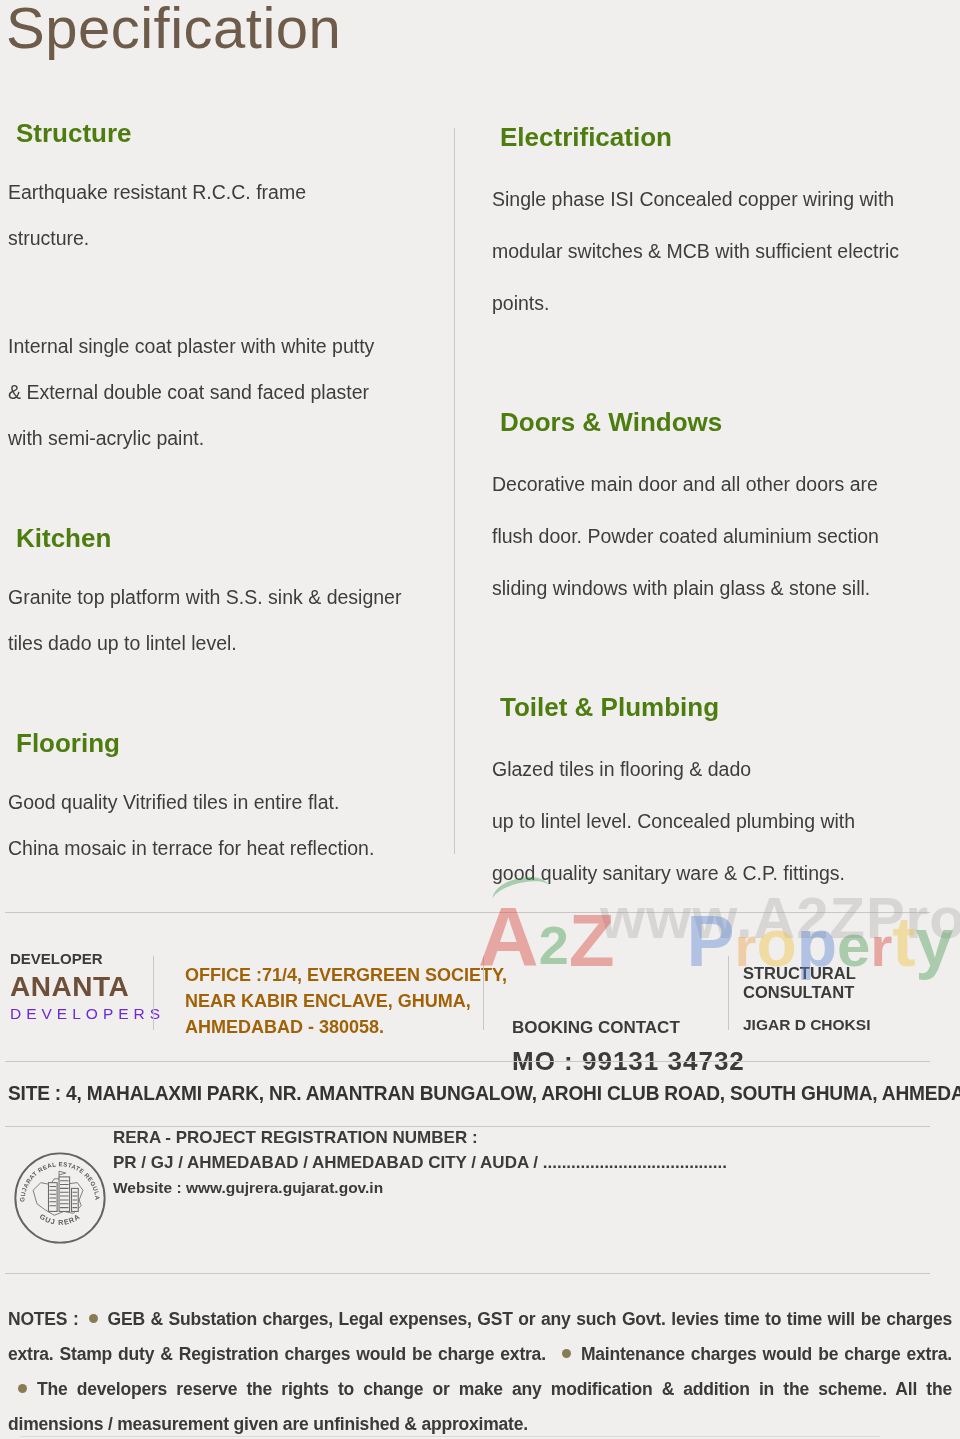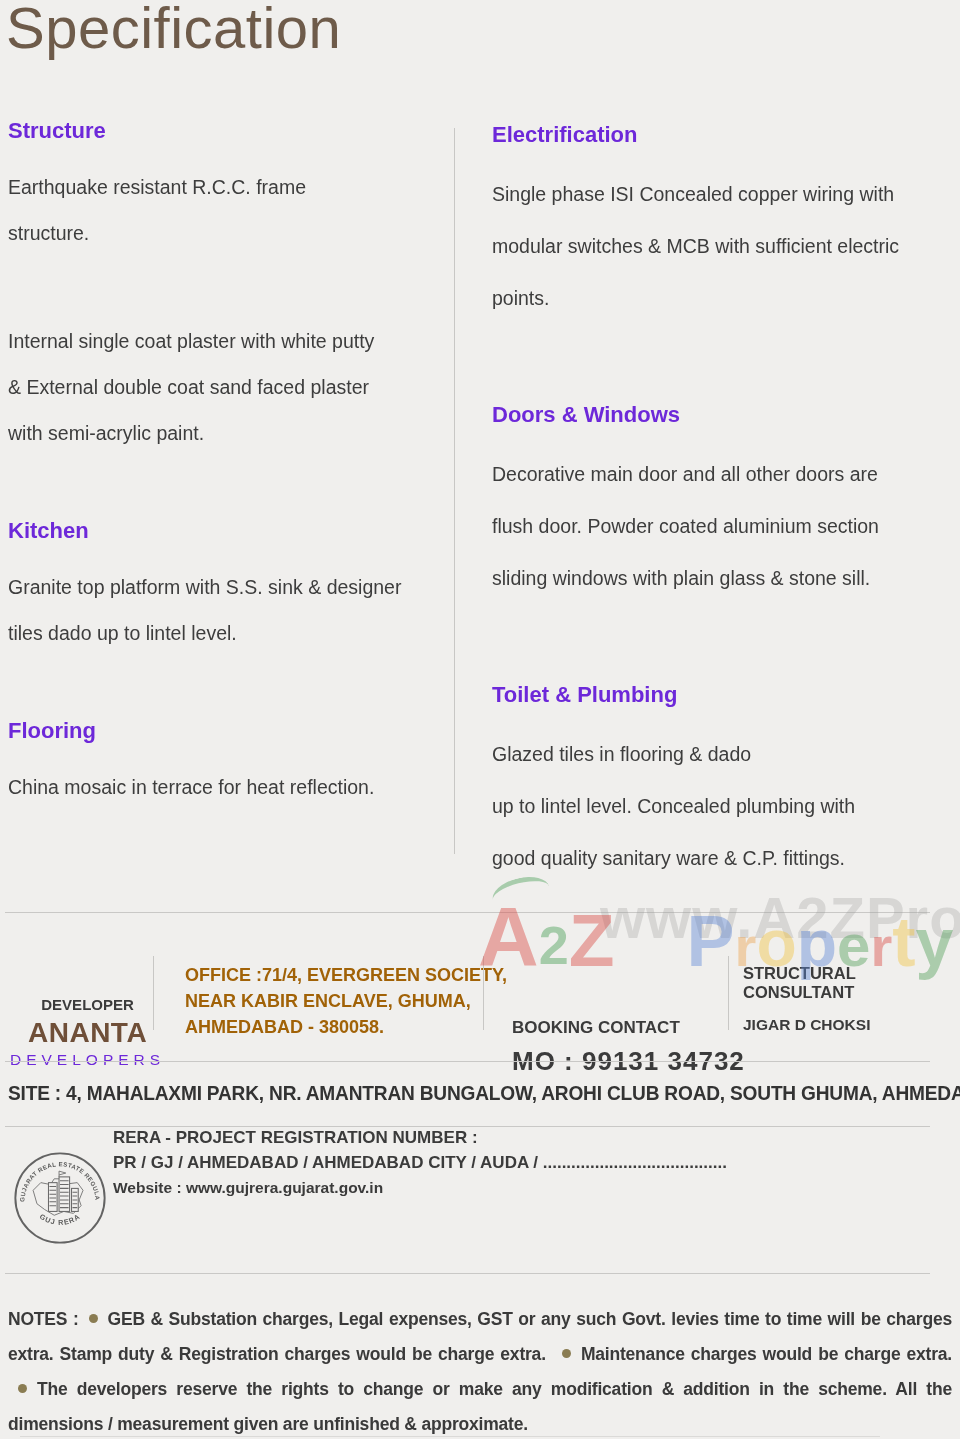--- a/index.html
+++ b/index.html
@@ -9,21 +9,21 @@
   }
   
   .title{
     position:absolute;left:6px;top:-6px;margin:0;
     font-size:58px;font-weight:400;color:#6e5b4a;letter-spacing:0.5px;
   }
   
   .col{position:absolute;width:440px;}
   .col-left{left:8px;top:118px;}
   .col-right{left:492px;top:122px;}
-  .section h3{margin:0 0 20px 0;font-size:22px;font-weight:700;color:#6d28d9;}
+  .section h3{margin:0 0 20px 8px;font-size:26px;font-weight:700;color:#4d7c0f;}
   .col-left  .section{margin-bottom:62px;}
   .col-right .section{margin-bottom:78px;}
   .line{font-size:19.5px;color:#3d3d3d;}
   .col-left  .line{line-height:46px;}
   .col-right .line{line-height:52px;}
   .vdivider{position:absolute;left:454px;top:128px;width:1px;height:726px;background:#c8c7c5;}
   
   .hline{position:absolute;left:5px;width:925px;height:1px;background:#c9c8c6;}
   .hl-1{top:912px;}
   .hl-2{top:1061px;}
@@ -52,21 +52,21 @@
   .wm-front span:nth-child(10){font-size:70px;}
   .wm-front span:nth-child(11){font-size:68px;}
   .wm-swoosh{
     position:absolute;left:492px;top:878px;width:58px;height:26px;
     border-top:5px solid #3f9a4d;border-radius:50%;transform:rotate(-14deg);
     opacity:.4;pointer-events:none;z-index:6;
   }
   
   .fdiv{position:absolute;width:1px;height:74px;top:956px;background:#c8c7c5;}
   .fdiv-1{left:153px;} .fdiv-2{left:483px;} .fdiv-3{left:728px;}
-  .dev{position:absolute;left:10px;top:996px;text-align:center;}
+  .dev{position:absolute;left:10px;top:950px;}
   .dev-label{font-size:15px;font-weight:700;color:#3b3b3b;}
   .dev-name{font-size:28px;font-weight:700;color:#6f4f38;letter-spacing:.5px;margin-top:4px;}
   .dev-sub{font-size:15.5px;color:#6d28d9;letter-spacing:5px;margin-top:2px;font-weight:400;}
   .office{position:absolute;left:185px;top:962px;font-size:18px;font-weight:700;line-height:26px;color:#a16207;}
   .booking{position:absolute;left:512px;top:1018px;}
   .booking-label{font-size:17px;font-weight:700;}
   .booking-phone{font-size:26px;font-weight:700;letter-spacing:1px;margin-top:8px;}
   .consult{position:absolute;left:743px;top:964px;}
   .consult-label{font-size:16.5px;font-weight:700;}
   .consult-name{font-size:15.5px;font-weight:700;margin-top:14px;}
@@ -109,20 +109,21 @@
         <div class="line">&amp; External double coat sand faced plaster</div>
         <div class="line">with semi-acrylic paint.</div>
       </div>
       <div class="section">
         <h3>Kitchen</h3>
         <div class="line">Granite top platform with S.S. sink &amp; designer</div>
         <div class="line">tiles dado up to lintel level.</div>
       </div>
       <div class="section">
         <h3>Flooring</h3>
+        <div class="line">Good quality Vitrified tiles in entire flat.</div>
         <div class="line">China mosaic in terrace for heat reflection.</div>
       </div>
     </div>
   <div class="vdivider"></div>
   <div class="col col-right" id="col-right">
       <div class="section">
         <h3>Electrification</h3>
         <div class="line">Single phase ISI Concealed copper wiring with</div>
         <div class="line">modular switches &amp; MCB with sufficient electric</div>
         <div class="line">points.</div>

